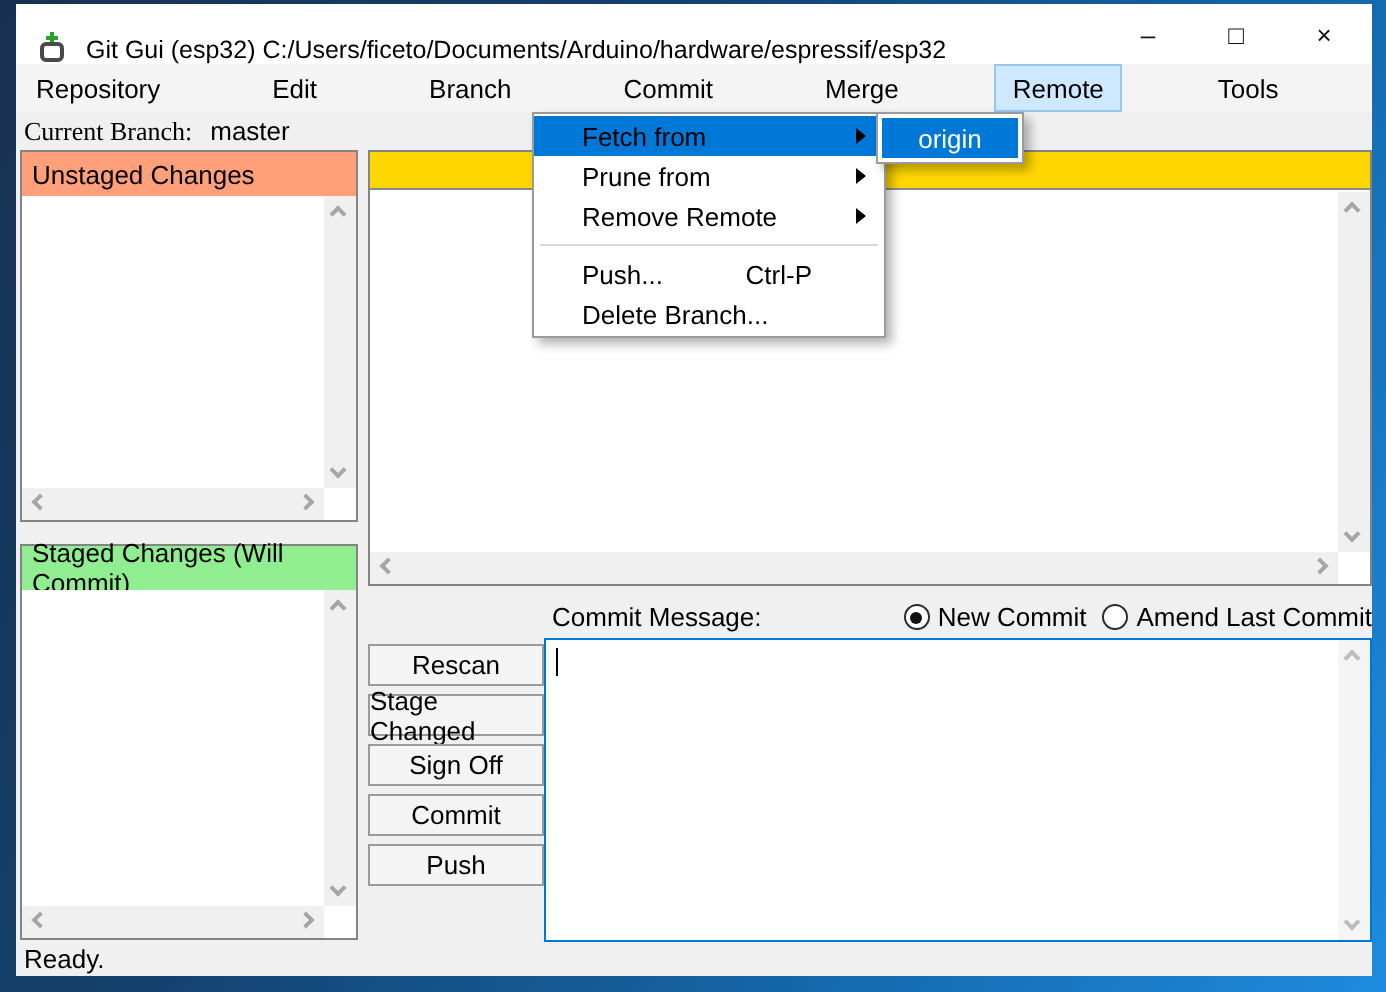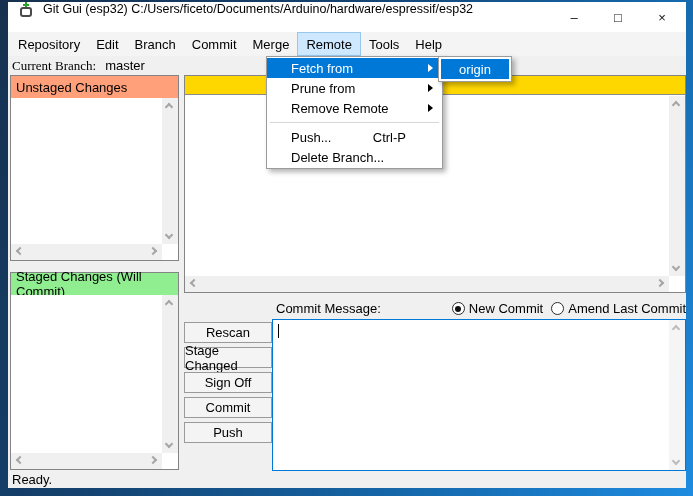--- a/index.html
+++ b/index.html
@@ -4,32 +4,32 @@
 <style>
   html,body{margin:0;padding:0;background:#d8d8d8;}
   *{box-sizing:border-box;}
   body{font-family:"Liberation Sans","DejaVu Sans",sans-serif;font-size:13px;color:#000;}
 
   .window{position:relative;width:693px;height:496px;overflow:hidden;
     background:linear-gradient(118deg, var(--window-border-dark,#16314f) 0%, #14416e 35%, #1568ab 70%, var(--window-border-light,#1e8be0) 100%);}
   .content{position:absolute;left:8px;top:2px;right:7px;bottom:8px;background:#f0f0f0;}
 
   
-  .titlebar{position:absolute;left:8px;top:2px;width:678px;height:30px;background:#ffffff;display:flex;align-items:flex-start;}
+  .titlebar{position:absolute;left:8px;top:2px;width:678px;height:30px;background:#ffffff;display:flex;align-items:flex-end;}
   .app-icon{position:relative;width:15px;height:16px;margin-left:11px;flex:none;}
   .app-icon .jar{position:absolute;left:1px;top:5px;width:12px;height:10px;border:2px solid #4a4a4a;border-radius:3px;}
   .app-icon .plus-v{position:absolute;left:6px;top:0;width:2px;height:7px;background:#27a327;}
   .app-icon .plus-h{position:absolute;left:4px;top:2px;width:6px;height:2px;background:#27a327;}
   .title-text{margin-left:9px;font-size:12.5px;white-space:nowrap;overflow:hidden;}
   .win-controls{margin-left:auto;display:flex;height:100%;}
   .win-btn{width:44px;height:100%;display:flex;align-items:center;justify-content:center;font-size:13px;color:#111;}
   .win-btn.close{margin-right:2px;}
 
   
-  .menubar{position:absolute;left:8px;top:32px;width:678px;height:24px;background:#f4f4f4;display:flex;align-items:stretch;padding-left:2px;}
+  .menubar{position:absolute;left:8px;top:32px;width:678px;height:24px;background:#f4f4f4;display:flex;align-items:stretch;padding-left:2px;gap:40px;}
   .menu-item{display:flex;align-items:center;padding:0 8px;cursor:default;}
   .menu-item.active{background:var(--menubar-highlight,#cde8ff);border:1px solid #98c7ee;}
 
   
   .branch-bar{position:absolute;left:8px;top:56px;width:678px;height:19px;display:flex;align-items:center;padding-left:4px;background:#f0f0f0;}
   .branch-bar .lbl{margin-right:9px;font-family:Liberation Serif, serif;}
 
   
   .panel{position:absolute;background:#fff;border:1px solid #848484;}
   .panel-header{height:22px;display:flex;align-items:center;padding-left:5px;font-size:13px;}
@@ -77,21 +77,21 @@
   .commit-box .chev{border-color:#bdbdbd;}
   .caret{position:absolute;left:5px;top:4px;width:1px;height:14px;background:#000;}
 
   
   .statusbar{position:absolute;left:8px;top:471px;width:678px;height:17px;display:flex;align-items:center;padding-left:4px;}
 
   
   .menu-popup{position:absolute;left:266px;top:56px;width:177px;background:#fff;border:1px solid #9b9b9b;
     box-shadow:3px 3px 5px rgba(0,0,0,.3);z-index:50;padding:1px 0;}
   .popup-row{position:relative;height:20px;display:flex;align-items:center;padding-left:24px;padding-right:12px;}
-  .popup-row.highlight{background:var(--accent-blue,#0078d7);color:#ffffff;align-items:center;}
+  .popup-row.highlight{background:var(--accent-blue,#0078d7);color:#000000;align-items:center;}
   .popup-sep{height:1px;background:#d7d7d7;margin:4px 3px;}
   .arrow{position:absolute;right:9px;top:6px;width:0;height:0;border-left:5px solid currentColor;
     border-top:4px solid transparent;border-bottom:4px solid transparent;}
   .shortcut{margin-left:auto;margin-right:24px;}
   .submenu-popup{position:absolute;left:438px;top:56px;width:74px;background:#fff;border:1px solid #9b9b9b;
     box-shadow:3px 3px 5px rgba(0,0,0,.3);z-index:60;padding:2px;}
   .submenu-row{height:20px;display:flex;align-items:center;justify-content:center;}
   .submenu-row.highlight{background:var(--accent-blue,#0078d7);color:#fff;}
 </style>
 </head>

